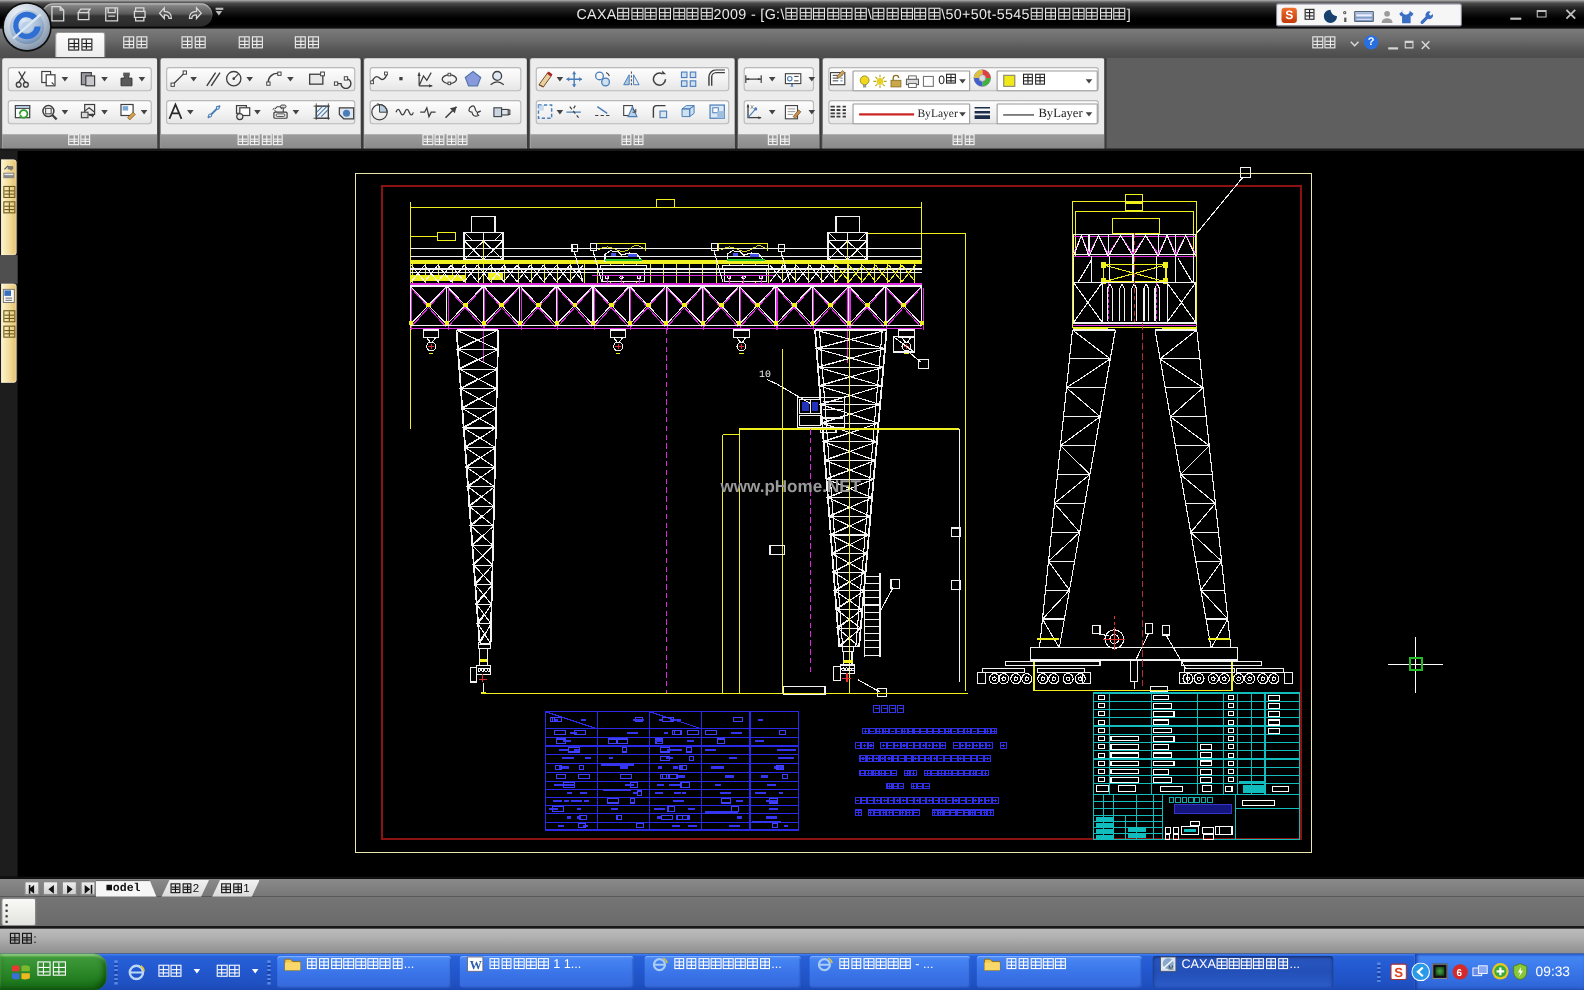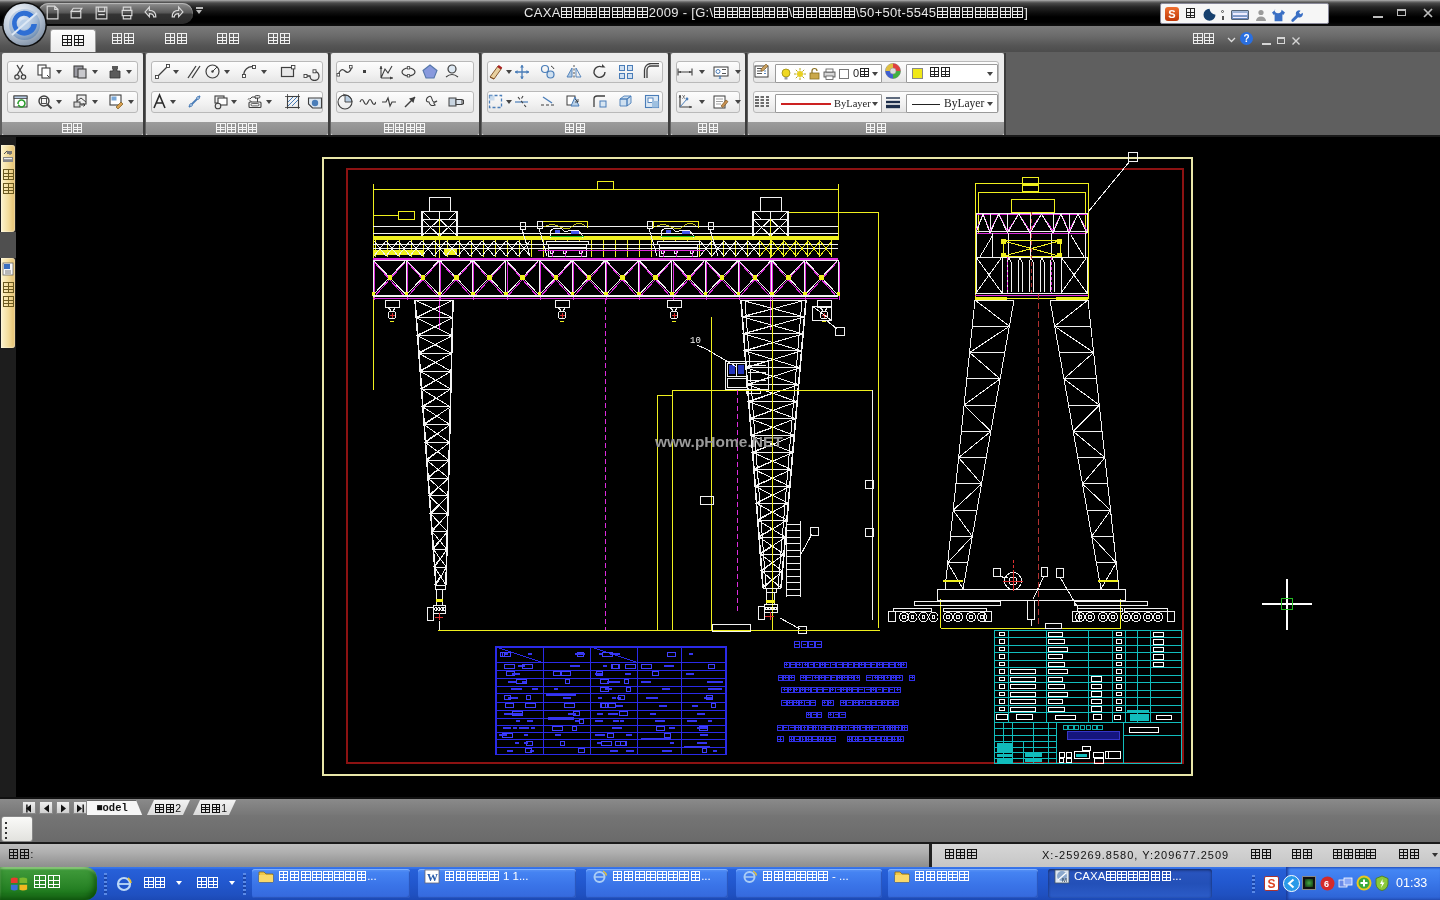--- a/index.html
+++ b/index.html
@@ -1903,29 +1903,20 @@
     <div class="mtab" style="left:192px;width:44px;background:linear-gradient(180deg,#f2f2f2,#d8d8d8);clip-path:polygon(8px 0,100% 0,calc(100% - 8px) 100%,0 100%)"></div>
     <div class="mtab" style="left:192px;width:44px;line-height:16px;font-size:10.5px"><i class="z"></i><i class="z"></i>1</div>
   </div>
 <div class="abs cmdzone">
     <div class="abs" style="left:1px;top:1px;width:32px;height:26px;background:linear-gradient(180deg,#fafaf8,#e2e2de);border-radius:3px;border:1px solid #888">
       <div class="abs" style="left:3px;top:5px;width:2px;height:2px;background:#333;box-shadow:0 5px 0 #333,0 10px 0 #333,0 15px 0 #333"></div>
     </div>
   </div>
 <div class="abs cmdbar">
     <div class="abs" style="left:8px;top:4px;font-size:11.5px;color:#111"><i class="z"></i><i class="z"></i>:</div>
-    <div class="statusright">
-      <div class="abs" style="left:12px;top:4px;font-size:11.5px;color:#111"><i class="z"></i><i class="z"></i><i class="z"></i></div>
-      <div class="abs" style="left:110px;top:4.5px;font-size:11px;letter-spacing:1px;color:#111">X:-259269.8580, Y:209677.2509</div>
-      <div class="abs" style="left:318px;top:4px;font-size:11.5px;color:#111"><i class="z"></i><i class="z"></i></div>
-      <div class="abs" style="left:359px;top:4px;font-size:11.5px;color:#111"><i class="z"></i><i class="z"></i></div>
-      <div class="abs" style="left:400px;top:4px;font-size:11.5px;color:#111"><i class="z"></i><i class="z"></i><i class="z"></i><i class="z"></i></div>
-      <div class="abs" style="left:466px;top:4px;font-size:11.5px;color:#111"><i class="z"></i><i class="z"></i></div>
-      <div class="abs" style="left:500px;top:9px;width:0;height:0;border-left:3.5px solid transparent;border-right:3.5px solid transparent;border-top:4px solid #333"></div>
-    </div>
   </div>
 <div class="abs taskbar">
     <div class="abs" style="left:0;top:0;width:97px;height:33px;border-radius:0 12px 12px 0;
 background:linear-gradient(180deg,#7aba6a 0,#3f9a3a 8%,#2f8a2c 45%,#1f7a1e 80%,#2a8a28 100%);box-shadow:inset -2px -3px 6px #0a4a08,inset 0 2px 2px #9ad88a">
 <svg class="abs" style="left:9px;top:7px" width="20" height="19" viewBox="0 0 22 21">
 <path d="M2 5 Q 5 3 9.5 4.5 L9.5 10 L2 10 z" fill="#e83a2e"></path>
         <path d="M11.5 4.5 Q16 3 20 5 L20 10 L11.5 10 z" fill="#7ab82e"></path>
 <path d="M2 12 L9.5 12 L9.5 17.5 Q5 19 2 17 z" fill="#3a6fd8"></path>
         <path d="M11.5 12 L20 12 L20 17 Q16 19 11.5 17.5 z" fill="#f0b820"></path>
       </svg>
@@ -1992,13 +1983,13 @@
     </svg>
     <svg class="abs" style="left:1356px;top:8px" width="16" height="16">
       <circle cx="8" cy="8" r="7.5" fill="#e8c820"></circle>
       <circle cx="8" cy="8" r="5.5" fill="#3aaa3a"></circle>
       <path d="M8 4.5 v7 M4.5 8 h7" stroke="#fff" stroke-width="2"></path>
     </svg>
     <svg class="abs" style="left:1374px;top:8px" width="16" height="16">
       <path d="M8 1 L14 3.5 V9 a7.5 7.5 0 0 1 -6 6.5 A7.5 7.5 0 0 1 2 9 V3.5 z" fill="#8ac83a" stroke="#4a7a10" stroke-width="0.8"></path>
       <path d="M8.5 4 L6 9 h2 l-1 4 l3.5 -5.5 h-2 z" fill="#fff"></path>
     </svg>
-    <div class="abs" style="left:1396px;top:9px;font-size:12.5px;color:#fff">01:33</div>
+    <div class="abs" style="left:1396px;top:9px;font-size:12.5px;color:#fff">09:33</div>
   </div>
 </body></html>

